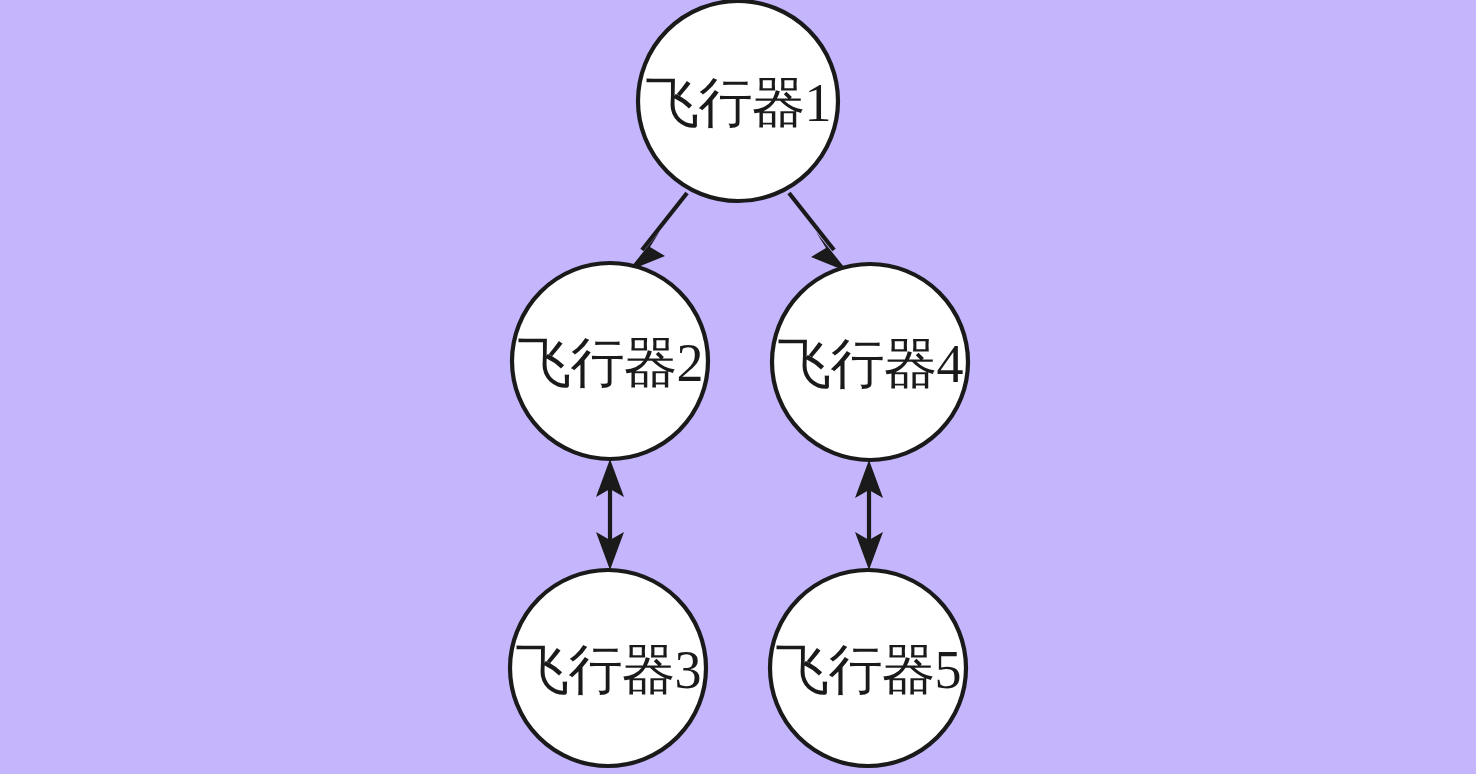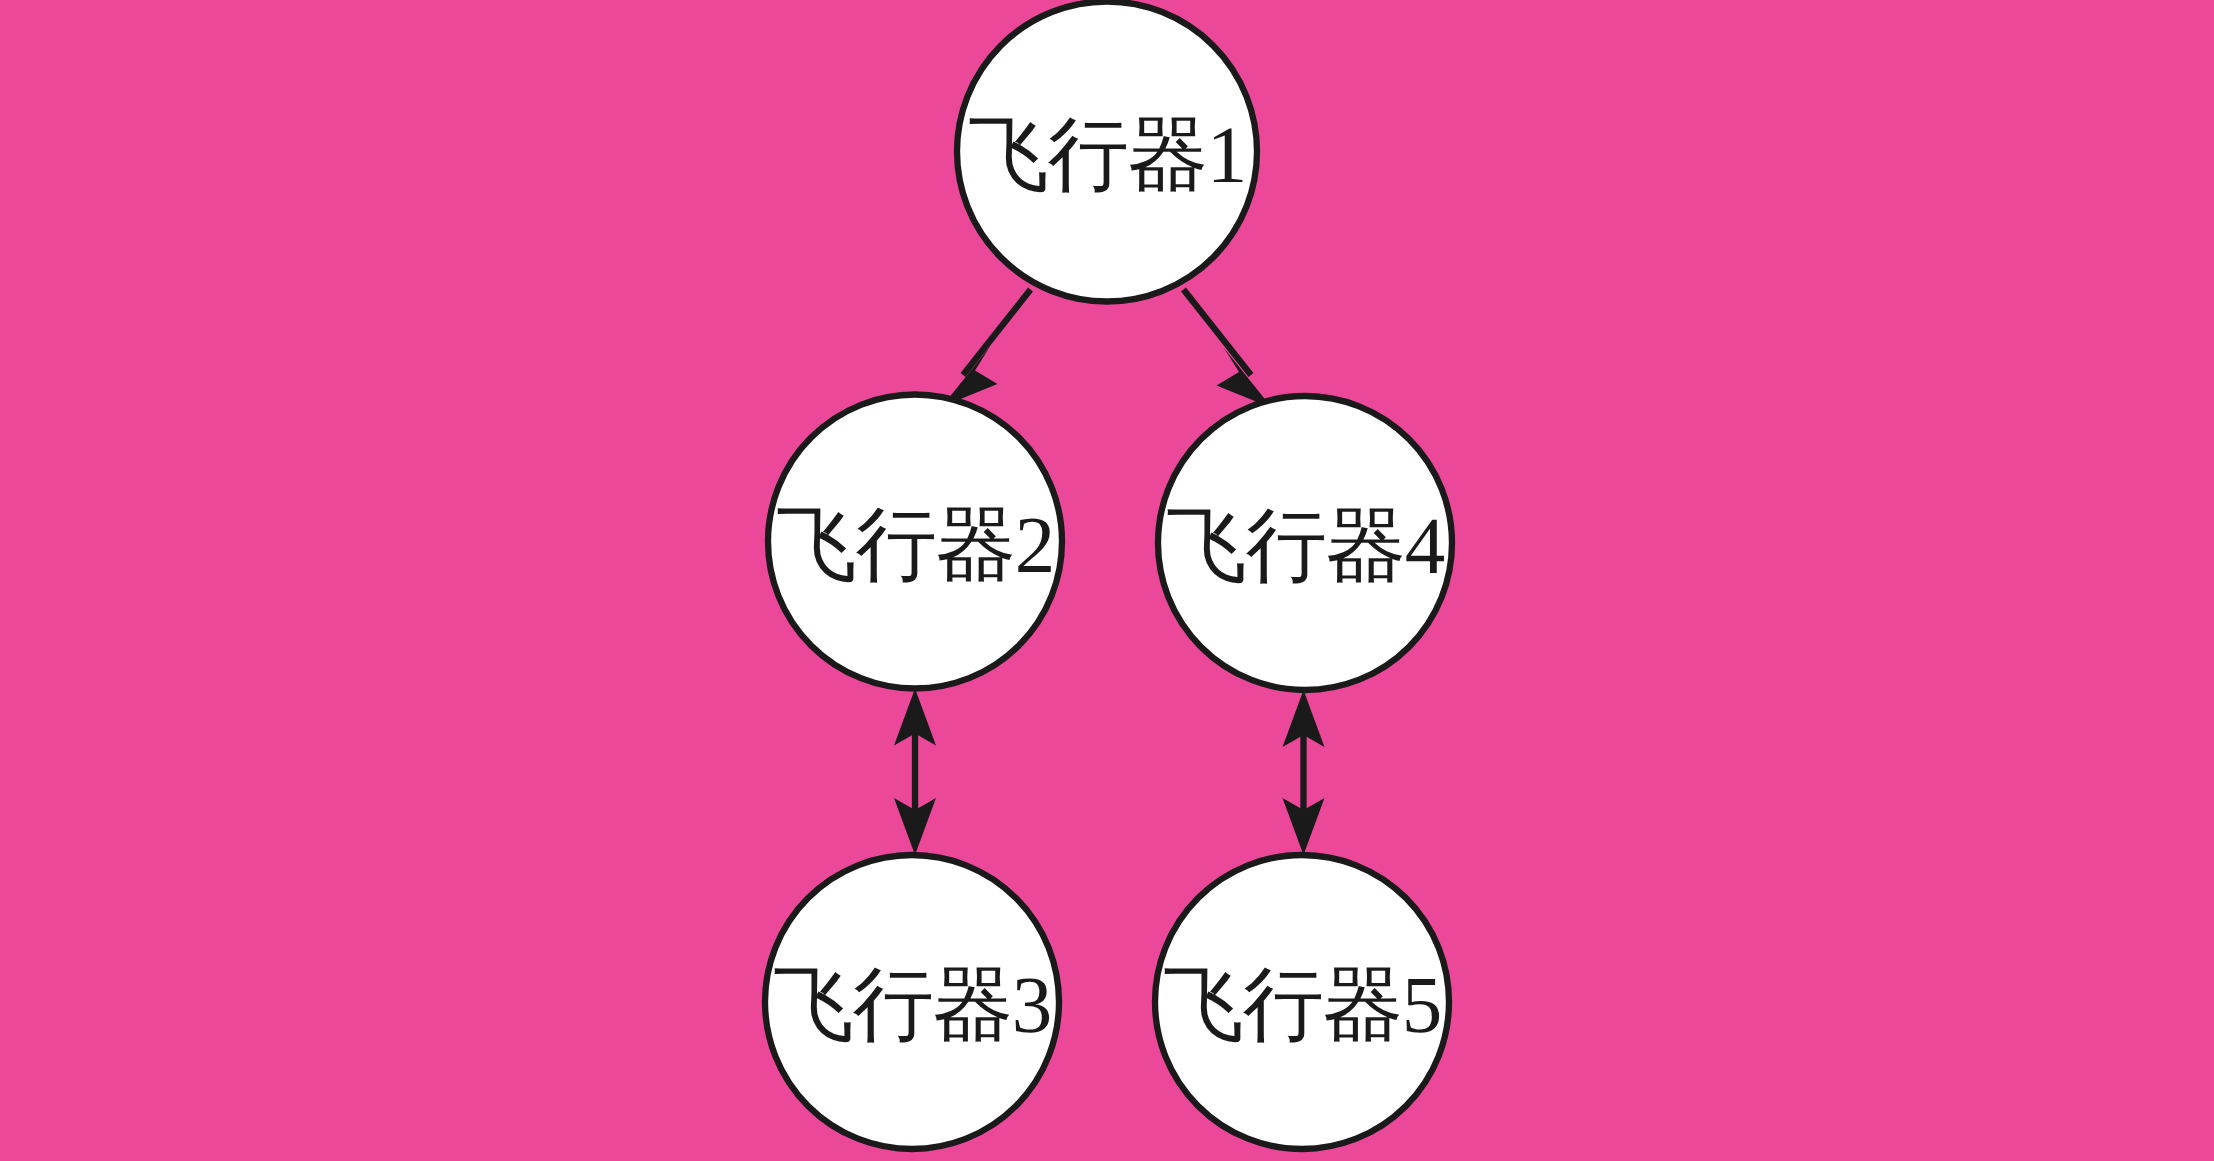--- a/index.html
+++ b/index.html
@@ -11,21 +11,21 @@
   body {
     width: 1476px;
     height: 774px;
     overflow: hidden;
     font-family: "Liberation Serif", "DejaVu Serif", serif;
   }
   #diagram-root {
     position: relative;
     width: 1476px;
     height: 774px;
-    background: #ec4899;
+    background: #c4b5fd;
   }
   svg#diagram-canvas {
     position: absolute;
     top: 0;
     left: 0;
     width: 1476px;
     height: 774px;
     display: block;
   }
   .node-circle {

